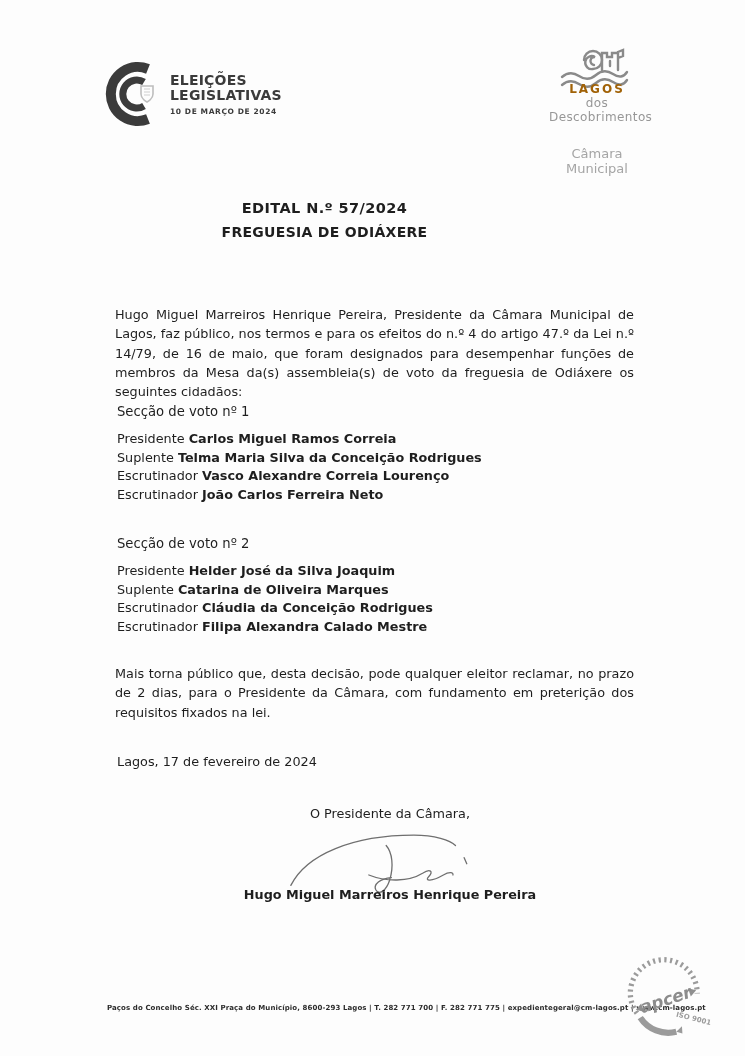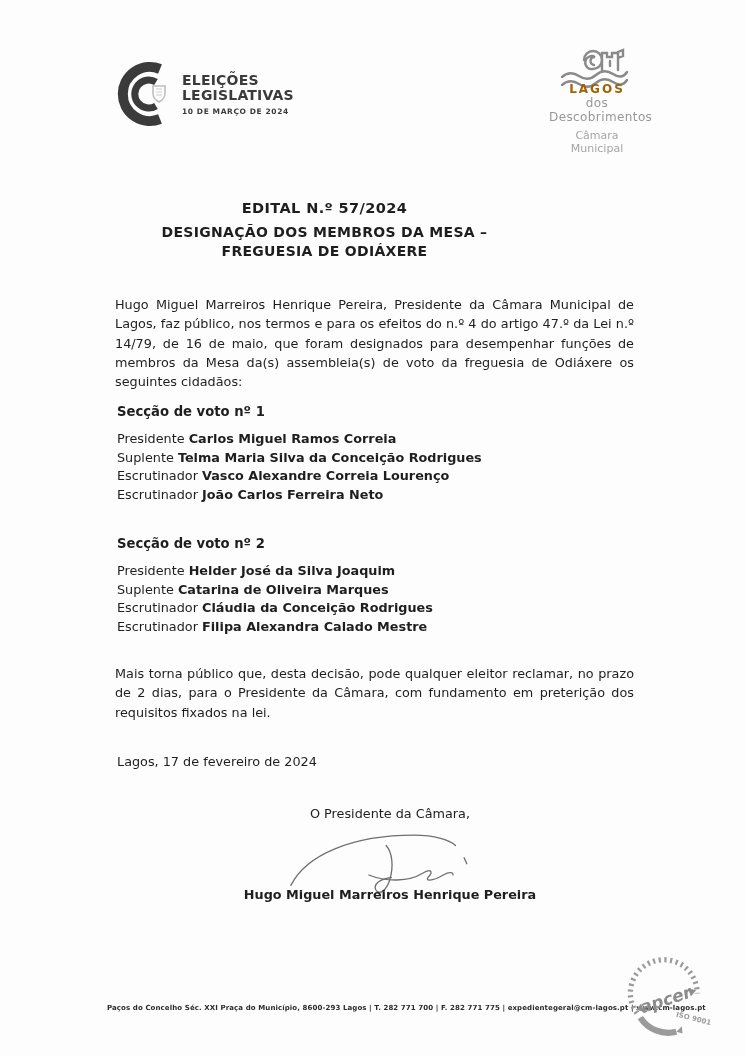--- a/index.html
+++ b/index.html
@@ -5,45 +5,45 @@
   * { margin:0; padding:0; box-sizing:border-box; }
   html,body { width:745px; height:1056px; }
   body {
     font-family:"DejaVu Sans","Liberation Sans",sans-serif;
     background:#ffffff; position:relative; overflow:hidden;
     color:#1e1e1e;
   }
   .page { position:absolute; inset:0; background:#fdfdfd; }
 
   
-  .logo-left { position:absolute; left:110px; top:58px; display:flex; align-items:center; gap:6px; color:#3b3b3b; }
+  .logo-left { position:absolute; left:98px; top:58px; display:flex; align-items:center; gap:6px; color:#3b3b3b; }
   .logo-left .arcs { width:66px; height:72px; }
   .logo-left .txt { display:flex; flex-direction:column; }
   .logo-left .l1, .logo-left .l2 { font-weight:bold; font-size:14px; line-height:15.5px; letter-spacing:.2px; }
   .logo-left .l3 { font-weight:bold; font-size:7.5px; letter-spacing:.6px; margin-top:3px; }
 
   .logo-right { position:absolute; left:549px; top:44px; width:96px; text-align:center; color:#8a8a8a; }
   .logo-right svg { width:86px; height:52px; display:block; margin:0 auto; }
   .logo-right .nm { font-weight:bold; font-size:12px; letter-spacing:2px; margin-top:-14px; color:#a16207; }
   .logo-right .sub { font-size:12px; letter-spacing:.4px; color:#979797; margin-top:0px; }
-  .logo-right .org { font-size:11px; color:#a5a5a5; margin-top:5px; }
+  .logo-right .org { font-size:13px; color:#a5a5a5; margin-top:22px; }
 
   
   .title-block { position:absolute; top:200px; left:0; width:649px; text-align:center; }
   .title-block .edital { font-weight:bold; font-size:14.5px; letter-spacing:.4px; margin-bottom:7px; }
   .title-block .subject { font-weight:bold; font-size:14px; line-height:19px; letter-spacing:.3px; }
 
   
-  .intro { position:absolute; top:295px; left:115px; width:519px; font-size:12.8px; line-height:19.3px; text-align:justify; }
+  .intro { position:absolute; top:305px; left:115px; width:519px; font-size:12.8px; line-height:19.3px; text-align:justify; }
   .closing { position:absolute; top:664px; left:115px; width:519px; font-size:12.8px; line-height:19.3px; text-align:justify; }
 
   .section { position:absolute; left:117px; }
   .section-1 { top:404px; }
   .section-2 { top:536px; }
-  .section h3 { font-size:13.2px; font-weight:bold; margin-bottom:11px; }
+  .section h3 { font-size:13.2px; font-weight:normal; margin-bottom:11px; }
   .member { font-size:12.8px; line-height:18.5px; }
   .member .name { font-weight:bold; }
 
   .dateline { position:absolute; top:754px; left:117px; font-size:12.8px; }
 
   .sig-block { position:absolute; top:806px; left:200px; width:380px; text-align:center; }
   .sig-title { font-size:12.8px; }
   .sig-scribble { width:255px; height:78px; margin:2px auto -14px auto; display:block; }
   .sig-name { font-size:12.8px; font-weight:bold;text-align:center; }
 
@@ -80,21 +80,20 @@
         <path d="M8,41 q8,-7 17,-1 t17,-1 t17,-1 t14,-2"></path>
       </g>
     </svg>
     <div class="nm">LAGOS</div>
     <div class="sub">dos Descobrimentos</div>
     <div class="org">Câmara Municipal</div>
   </div>
 
   <div class="title-block">
     <div class="edital">EDITAL N.º 57/2024</div>
-    <div class="subject">DESIGNAÇÃO DOS MEMBROS DA MESA –</div>
     <div class="subject">FREGUESIA DE ODIÁXERE</div>
   </div>
 
   <p class="intro">Hugo Miguel Marreiros Henrique Pereira, Presidente da Câmara Municipal de Lagos, faz público, nos termos e para os efeitos do n.º 4 do artigo 47.º da Lei n.º 14/79, de 16 de maio, que foram designados para desempenhar funções de membros da Mesa da(s) assembleia(s) de voto da freguesia de Odiáxere os seguintes cidadãos:</p>
 
   <div class="section section-1">
     <h3>Secção de voto nº 1</h3>
     <div class="member"><span>Presidente</span> <span class="name">Carlos Miguel Ramos Correia</span></div>
     <div class="member"><span>Suplente</span> <span class="name">Telma Maria Silva da Conceição Rodrigues</span></div>
     <div class="member"><span>Escrutinador</span> <span class="name">Vasco Alexandre Correia Lourenço</span></div>

